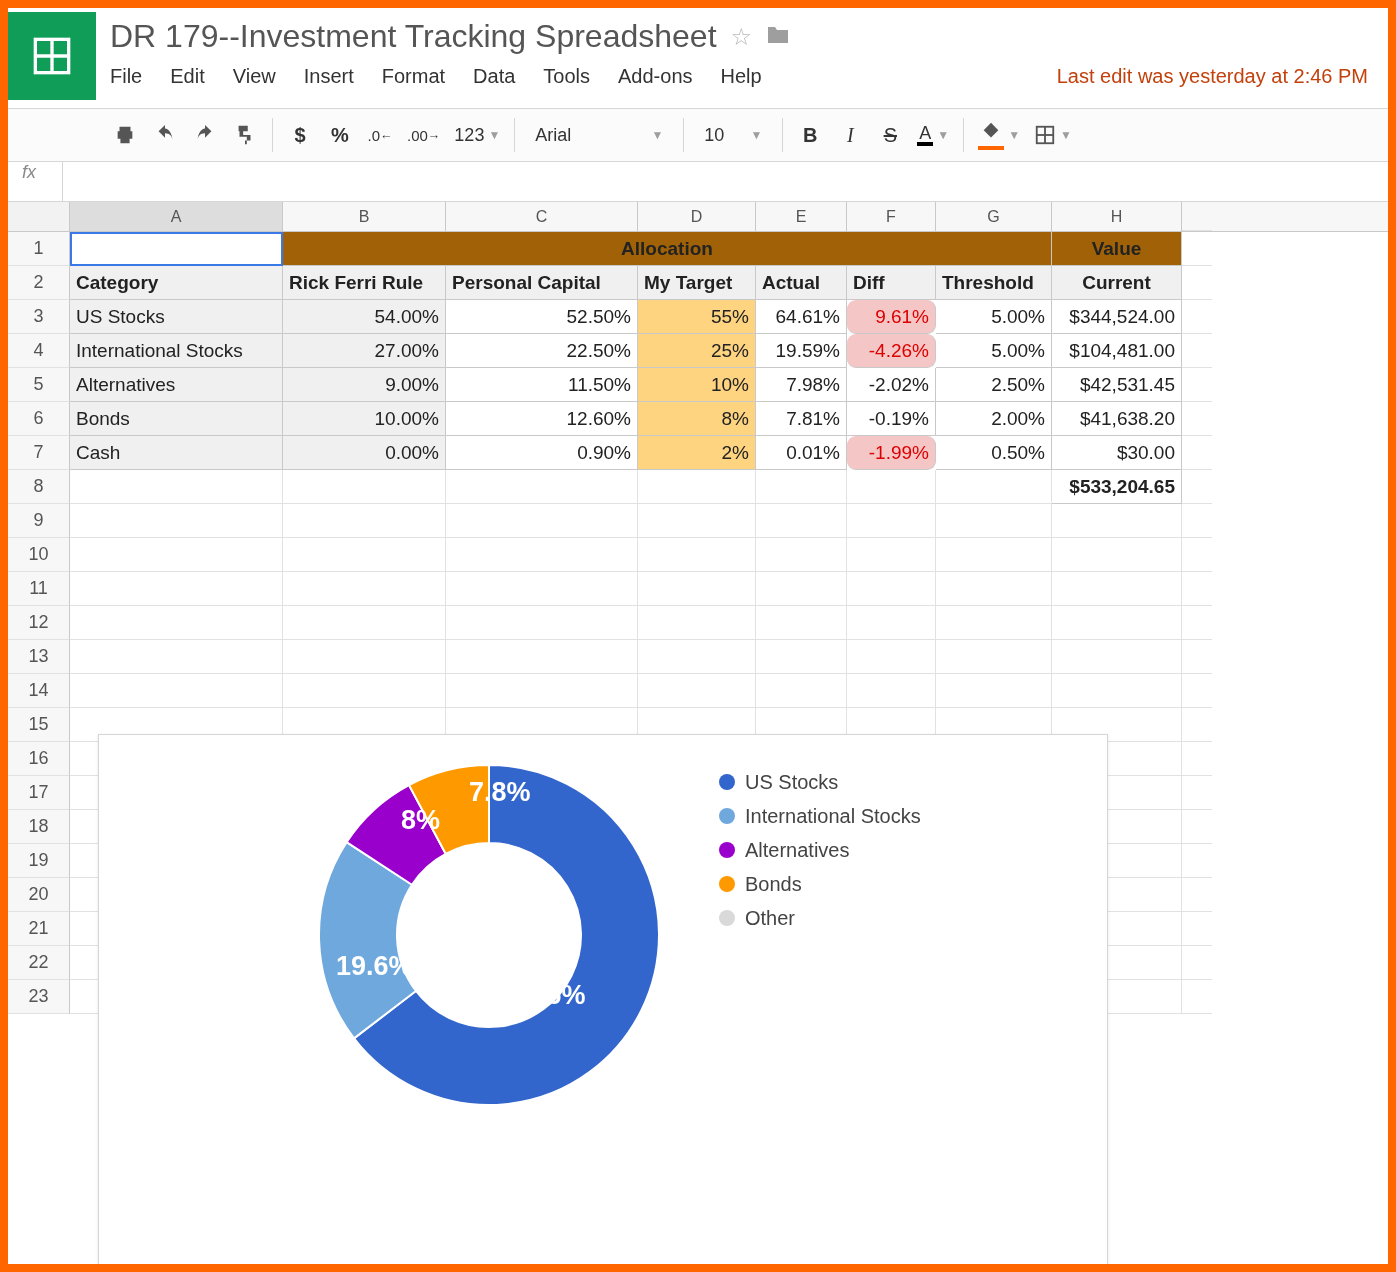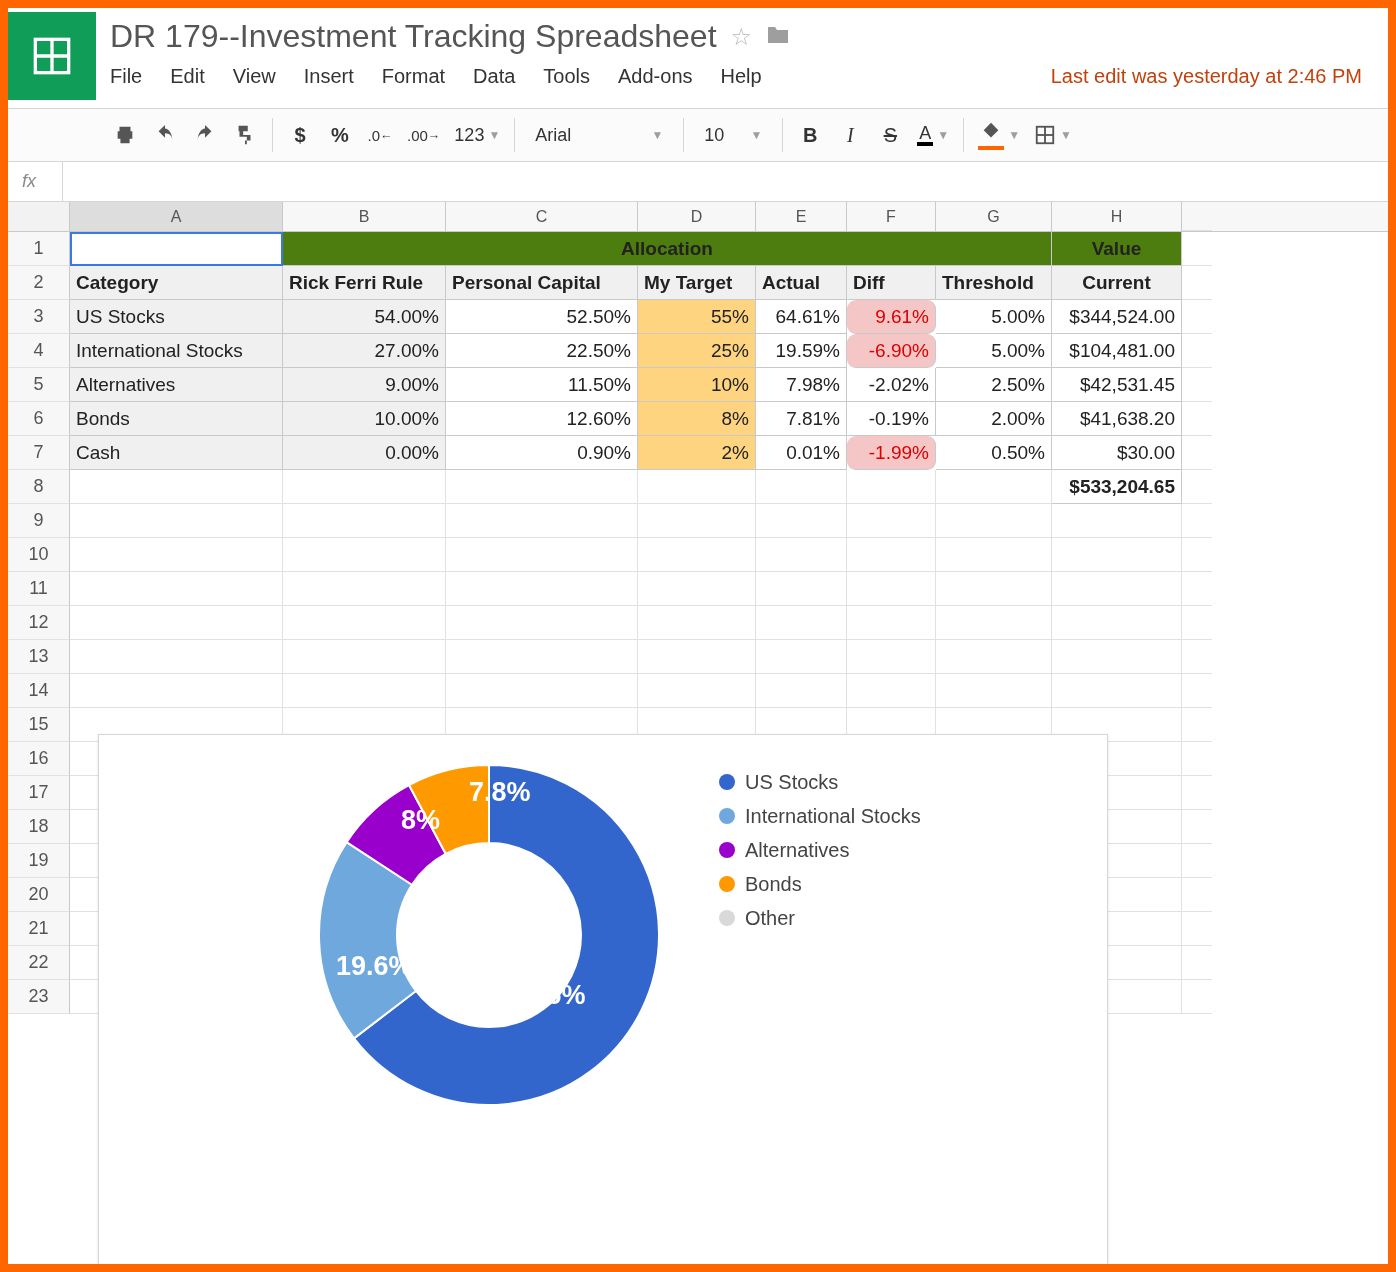--- a/index.html
+++ b/index.html
@@ -1,19 +1,19 @@
 <!DOCTYPE html>
 <html><head>
 <meta charset="utf-8">
 <style>
   * { box-sizing: border-box; margin: 0; padding: 0; }
   body { font-family: Arial, sans-serif; background: #fff; border: 8px solid #ff6600; width: 1396px; height: 1272px; overflow: hidden; }
 
   
-  .header { display: flex; align-items: flex-start; padding: 4px 12px 0 0; }
+  .header { display: flex; align-items: flex-start; padding: 4px 6px 0 0; }
   .app-icon { width: 88px; height: 88px; background: #0f9d58; display: flex; align-items: center; justify-content: center; margin: 0 14px 0 0; }
   .app-icon svg { width: 40px; height: 40px; }
   .title-area { flex: 1; padding-top: 6px; }
   .title-row { display: flex; align-items: center; gap: 14px; }
   .doc-title { font-size: 32px; color: #555; font-weight: 400; }
   .star-icon, .folder-icon { color: #b7b7b7; font-size: 24px; }
   .menubar { display: flex; align-items: center; gap: 28px; margin-top: 10px; font-size: 20px; color: #333; }
   .menubar .spacer { flex: 1; }
   .last-edit { color: #c2410c; font-size: 20px; padding-right: 14px; }
 
@@ -24,33 +24,33 @@
   .tb-btn { font-size: 18px; color: #333; display: inline-flex; align-items: center; justify-content: center; min-width: 26px; height: 34px; cursor: pointer; }
   .tb-btn.bold { font-weight: bold; font-size: 20px; }
   .tb-btn svg { width: 22px; height: 22px; }
   .font-select { font-size: 18px; color: #333; width: 140px; display: flex; align-items: center; justify-content: space-between; padding: 0 6px; }
   .size-select { font-size: 18px; color: #333; width: 70px; display: flex; align-items: center; justify-content: space-between; padding: 0 6px; }
   .caret { font-size: 12px; color: #9e9e9e; margin-left: 4px; }
   .txt-color-underline { border-bottom: 4px solid #000; line-height: 1; padding: 0 2px; }
   .fill-color-underline { border-bottom: 4px solid #ff6600; line-height: 1; padding: 0 2px; }
 
   
-  .formula-bar { display: flex; align-items: center; height: 40px; border-bottom: 1px solid #d6d6d6; padding: 0 0 0 14px; }
+  .formula-bar { display: flex; height: 40px; border-bottom: 1px solid #d6d6d6; padding: 0 0 0 14px; }
   .fx-label { font-style: italic; color: #898989; font-size: 18px; width: 40px; }
   .fx-input { flex: 1; border: none; outline: none; font-size: 16px; height: 100%; border-left: 1px solid #d6d6d6; padding-left: 10px; }
 
   
   .col-headers { display: flex; height: 30px; border-bottom: 1px solid #c9c9c9; font-size: 16px; color: #555; background: #f7f7f7; }
   .corner { width: 62px; border-right: 1px solid #c9c9c9; background: #f2f2f2; }
   .col-h { border-right: 1px solid #c9c9c9; display: flex; align-items: center; justify-content: center; }
   .col-A-sel { background: #ddd; }
   .row { display: flex; height: 34px; }
   .row-h { width: 62px; border-right: 1px solid #c9c9c9; border-bottom: 1px solid #e1e1e1; display: flex; align-items: center; justify-content: center; font-size: 18px; color: #555; background: #f7f7f7; }
   .cell { border-right: 1px solid #c9c9c9; border-bottom: 1px solid #c9c9c9; font-size: 19px; color: #222; padding: 0 6px; display: flex; align-items: center; overflow: hidden; white-space: nowrap; }
-  .hdr-blue { background: #4d7c0f; font-weight: bold; justify-content: center; }
+  .hdr-blue { background: #a16207; font-weight: bold; justify-content: center; }
   .hdr-gray { background: #f0f0f0; font-weight: bold; }
   .cat { background: #f0f0f0; }
   .target { background: #ffd480; justify-content: flex-end; }
   .num { justify-content: flex-end; }
   .diff-red { background: #f4c6c6; color: #d00; justify-content: flex-end; border-radius: 9px; }
   .diff-plain { justify-content: flex-end; }
   .selected { outline: 2px solid #3b78e7; outline-offset: -2px; background: #fff; }
   .bold { font-weight: bold; }
   .empty-cell { border-right: 1px solid #e1e1e1; border-bottom: 1px solid #e1e1e1; }
 
@@ -243,21 +243,21 @@
     <div class="cell wH num">$344,524.00</div>
     <div class="wTail"></div>
   </div>
       <div class="row">
     <div class="row-h">4</div>
     <div class="cell wA cat">International Stocks</div>
     <div class="cell wB cat num">27.00%</div>
     <div class="cell wC num">22.50%</div>
     <div class="cell wD target">25%</div>
     <div class="cell wE num">19.59%</div>
-    <div class="cell wF diff-red">-6.90%</div>
+    <div class="cell wF diff-red">-4.26%</div>
     <div class="cell wG num">5.00%</div>
     <div class="cell wH num">$104,481.00</div>
     <div class="wTail"></div>
   </div>
       <div class="row">
     <div class="row-h">5</div>
     <div class="cell wA cat">Alternatives</div>
     <div class="cell wB cat num">9.00%</div>
     <div class="cell wC num">11.50%</div>
     <div class="cell wD target">10%</div>

